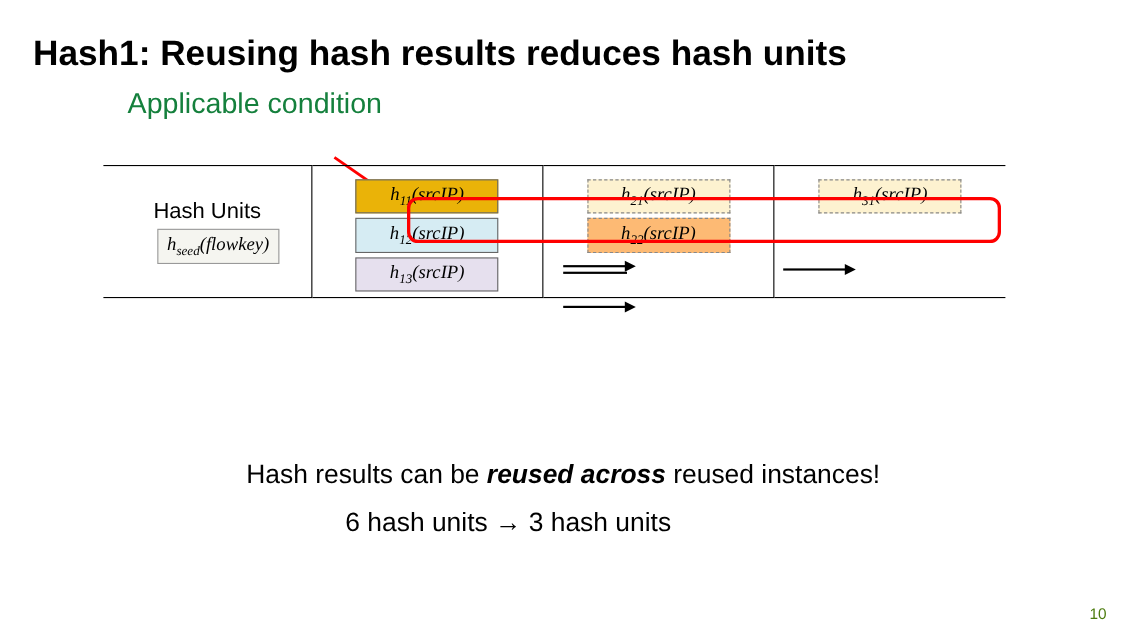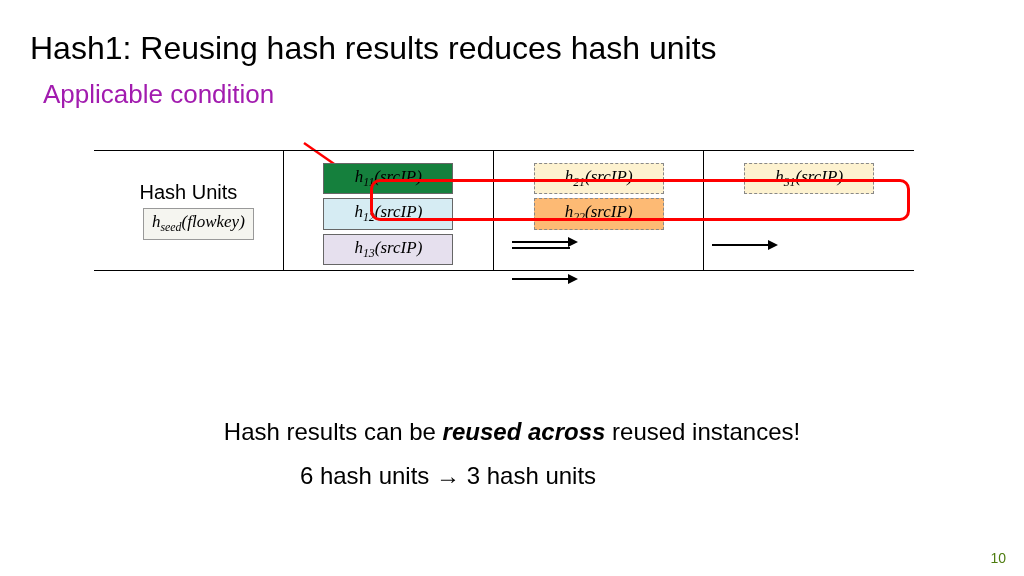--- a/index.html
+++ b/index.html
@@ -7,26 +7,26 @@
     width: 1024px;
     height: 576px;
     font-family: Arial, Helvetica, sans-serif;
     background: #fff;
     color: #000;
     position: relative;
   }
   .title {
     font-size: 32px;
     padding: 30px 0 0 30px;
-    font-weight: 400;
+    font-weight: 700;
   }
   .condition {
-    color: #a21caf;
+    color: #15803d;
     font-size: 26px;
-    padding: 12px 0 0 43px;
+    padding: 12px 0 0 116px;
   }
   .table-wrap {
     position: absolute;
     top: 150px;
     left: 94px;
     width: 820px;
   }
   .table {
     width: 100%;
     border-collapse: collapse;
@@ -87,21 +87,21 @@
     width: 130px;
     border: 1px solid #aaa;
     padding: 3px 6px;
     font-family: "Cambria Math", "Times New Roman", serif;
     font-style: italic;
     font-size: 17px;
     background: #fff;
     text-align: center;
   }
   .cream { background: #fdf2d0; border: 1px dashed #888; }
-  .solid-cream { background: #15803d; border: 1.5px solid #666; }
+  .solid-cream { background: #eab308; border: 1.5px solid #666; }
   .blue { background: #fdba74; border: 1px dashed #888; }
   .solid-blue { background: #d6ecf3; border: 1.5px solid #666; }
   .purple { background: #e6e0ee; border: 1.5px solid #666; }
   .sub { font-size: 0.7em; vertical-align: sub; font-style: italic; }
 
   .highlight-box {
     position: absolute;
     border: 3px solid #ff0000;
     border-radius: 10px;
     top: 179px;
@@ -123,21 +123,21 @@
     position: absolute;
     top: 418px;
     left: 0;
     width: 1024px;
     text-align: center;
     font-size: 24px;
   }
   .result-text2 {
     position: absolute;
     top: 462px;
-    left: 0;
+    left: 14px;
     width: 896px;
     text-align: center;
     font-size: 24px;
   }
   .pagenum {
     position: absolute;
     bottom: 10px;
     right: 18px;
     font-size: 14px;
     color: #4d7c0f;

